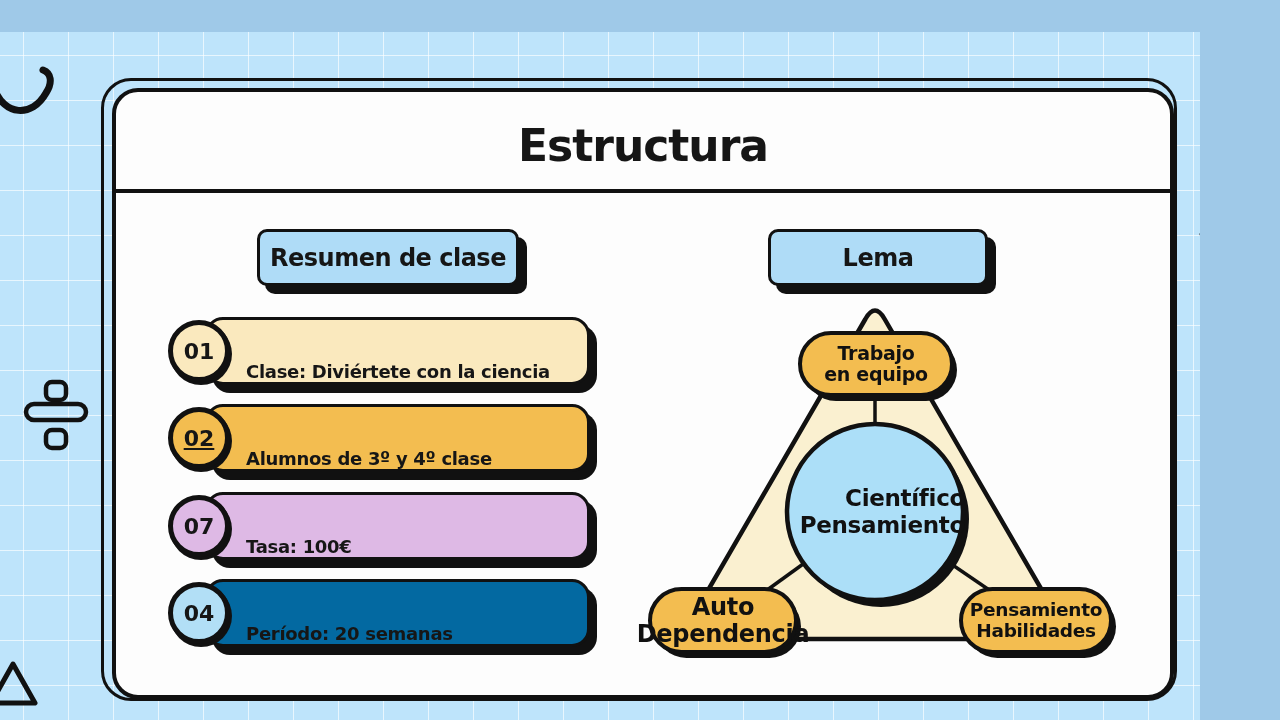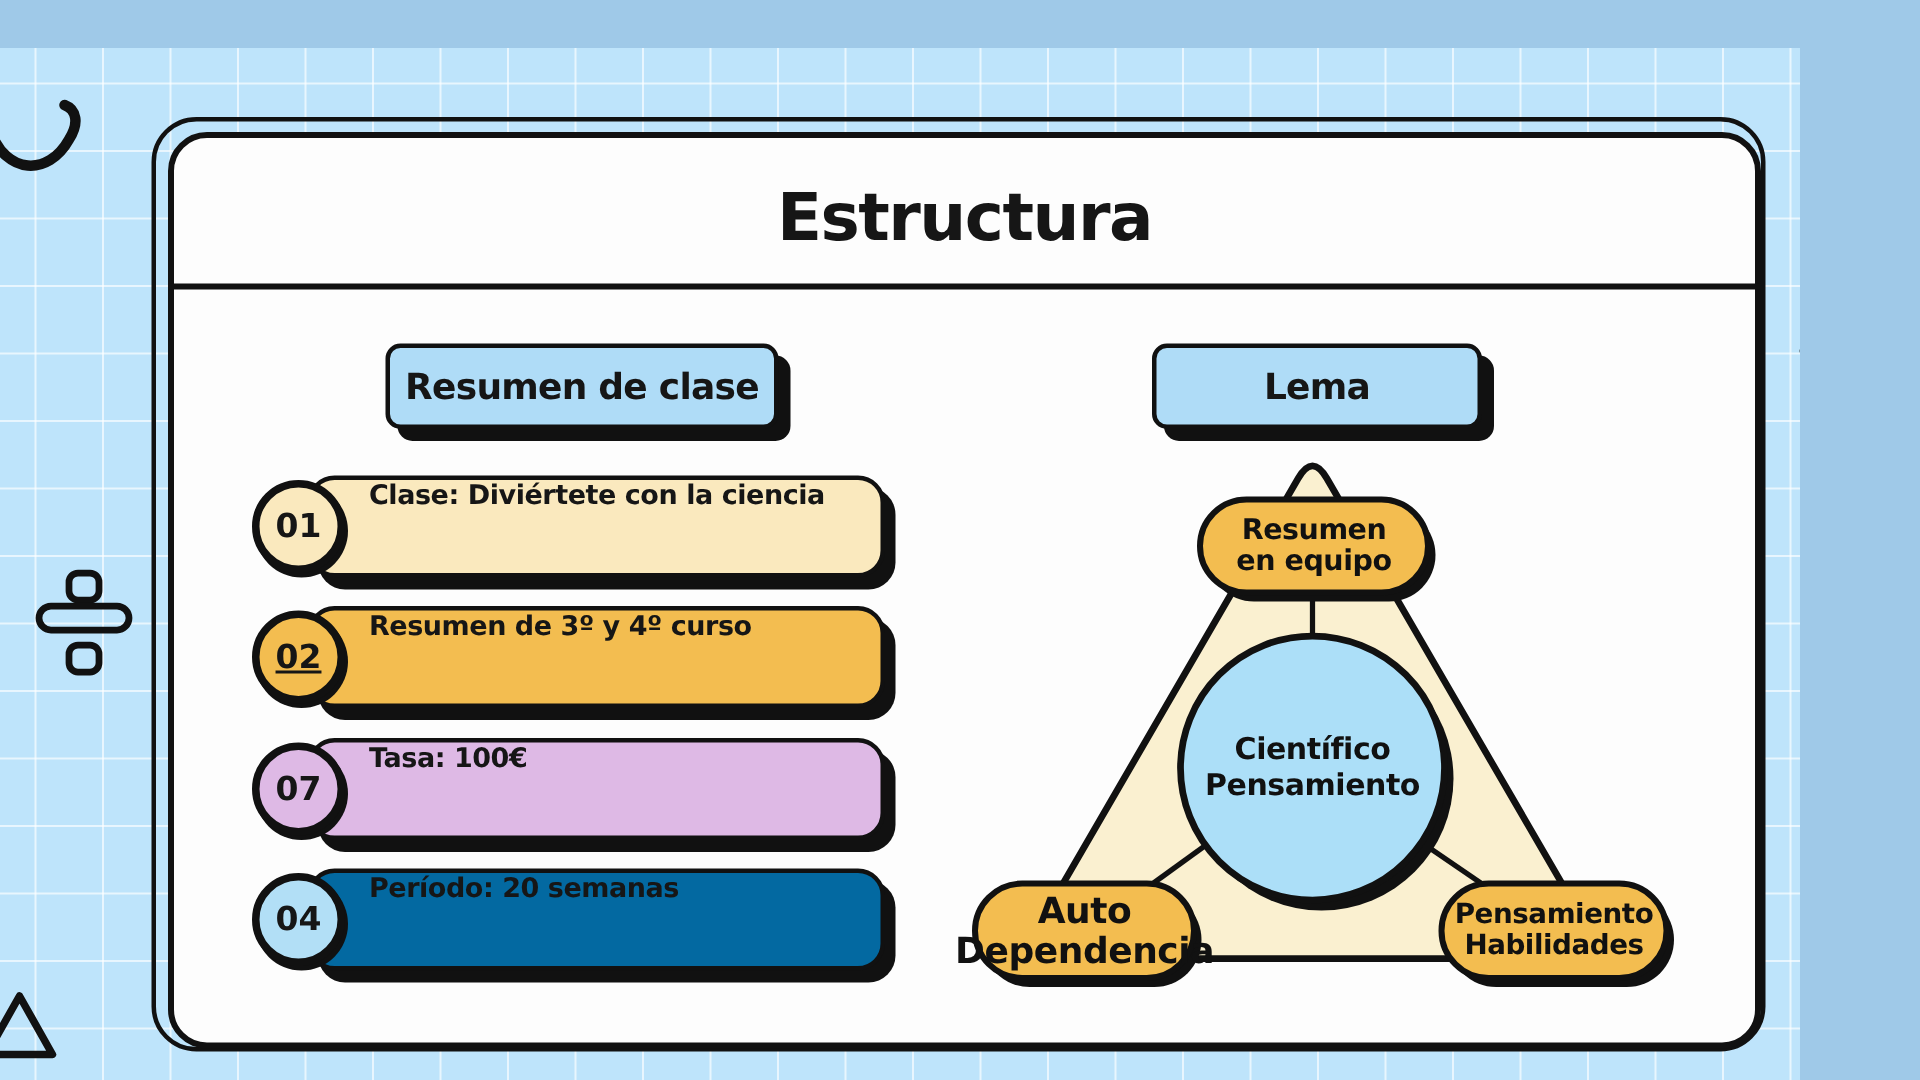--- a/index.html
+++ b/index.html
@@ -29,38 +29,38 @@
     position:absolute;height:57px;box-sizing:border-box;
     border:3.5px solid #111;border-radius:10px;box-shadow:8px 8px 0 #111;
     display:flex;align-items:center;justify-content:center;
     font-size:24px;font-weight:bold;white-space:nowrap;letter-spacing:-0.5px;
   }
   #header-resumen{left:141px;top:137px;width:262px;}
   #header-lema{left:652px;top:137px;width:220px;}
   .item-row{
     position:absolute;left:89px;width:385px;height:68px;box-sizing:border-box;
     border:3.5px solid #111;border-radius:18px;box-shadow:7px 8px 0 #111;
-    display:flex;align-items:flex-start;padding-left:38px;
+    display:flex;align-items:flex-end;padding-left:38px;
   }
   .item-text{font-size:18px;font-weight:bold;letter-spacing:-0.3px;white-space:nowrap;}
   .badge{
     position:absolute;left:-40px;top:50%;transform:translateY(-50%);
     width:62px;height:62px;box-sizing:border-box;border:5px solid #111;border-radius:50%;
     box-shadow:2px 3px 0 #111;
     display:flex;align-items:center;justify-content:center;
     font-size:22px;font-weight:bold;
   }
   .diagram-layer{position:absolute;left:0;top:0;width:1280px;height:720px;z-index:4;}
   .node-label{
     position:absolute;z-index:5;display:flex;flex-direction:column;
     align-items:center;justify-content:center;text-align:center;
     font-weight:bold;line-height:1.12;letter-spacing:-0.3px;color:#111;
   }
   #label-top{left:800px;top:301px;width:152px;height:62px;font-size:19px;}
-  #label-center{left:785px;top:434px;width:180px;height:92px;font-size:20px;line-height:1.18;}
+  #label-center{left:785px;top:434px;width:180px;height:92px;font-size:23px;line-height:1.18;align-items:flex-end;}
   #label-bl{left:650px;top:557px;width:146px;height:63px;font-size:24px;}
   #label-br{left:961px;top:557px;width:150px;height:63px;font-size:18.5px;}
 </style>
 </head>
 <body>
 
 <div id="canvas">
 
   <svg class="deco-layer" viewBox="0 0 1280 720">
     <path d="M -6,56 C 4,84 32,86 46,61 C 53,50 51,41 43,38" fill="none" stroke="#111" stroke-width="7" stroke-linecap="round"></path>
@@ -87,21 +87,21 @@
 
     <div class="section-header" id="header-lema" style="background-color: rgb(175, 220, 247);">Lema</div>
 
     <div class="item-row" style="top: 225px; background-color: rgb(250, 233, 190);">
       <span class="badge" style="background-color: rgb(250, 233, 190);">01</span>
       <span class="item-text">Clase: Diviértete con la ciencia</span>
     </div>
 
     <div class="item-row" style="top: 312px; background-color: rgb(243, 189, 80);">
       <span class="badge" style="background-color: rgb(243, 189, 80); text-decoration: underline;">02</span>
-      <span class="item-text">Resumen de 3º y 4º curso</span>
+      <span class="item-text">Alumnos de 3º y 4º clase</span>
     </div>
 
     <div class="item-row" style="top: 400px; background-color: rgb(222, 185, 229);">
       <span class="badge" style="background-color: rgb(222, 185, 229);">07</span>
       <span class="item-text">Tasa: 100€</span>
     </div>
 
     <div class="item-row" style="top: 487px; background-color: #0369a1;">
       <span class="badge" style="background-color: rgb(178, 223, 246);">04</span>
       <span class="item-text">Período: 20 semanas</span>
@@ -127,21 +127,21 @@
       <rect x="966" y="563" width="150" height="63" rx="31.5"></rect>
     </g>
     <g stroke="#111" stroke-width="4">
       <rect x="800" y="301" width="152" height="62" rx="31" fill="#F3BD50"></rect>
       <rect x="650" y="557" width="146" height="63" rx="31.5" fill="#F3BD50"></rect>
       <rect x="961" y="557" width="150" height="63" rx="31.5" fill="#F3BD50"></rect>
     </g>
   </svg>
 
   <div class="node-label" id="label-top">
-    <span>Resumen</span>
+    <span>Trabajo</span>
     <span>en equipo</span>
   </div>
   <div class="node-label" id="label-center">
     <span>Científico</span>
     <span>Pensamiento</span>
   </div>
   <div class="node-label" id="label-bl">
     <span>Auto</span>
     <span>Dependencia</span>
   </div>

